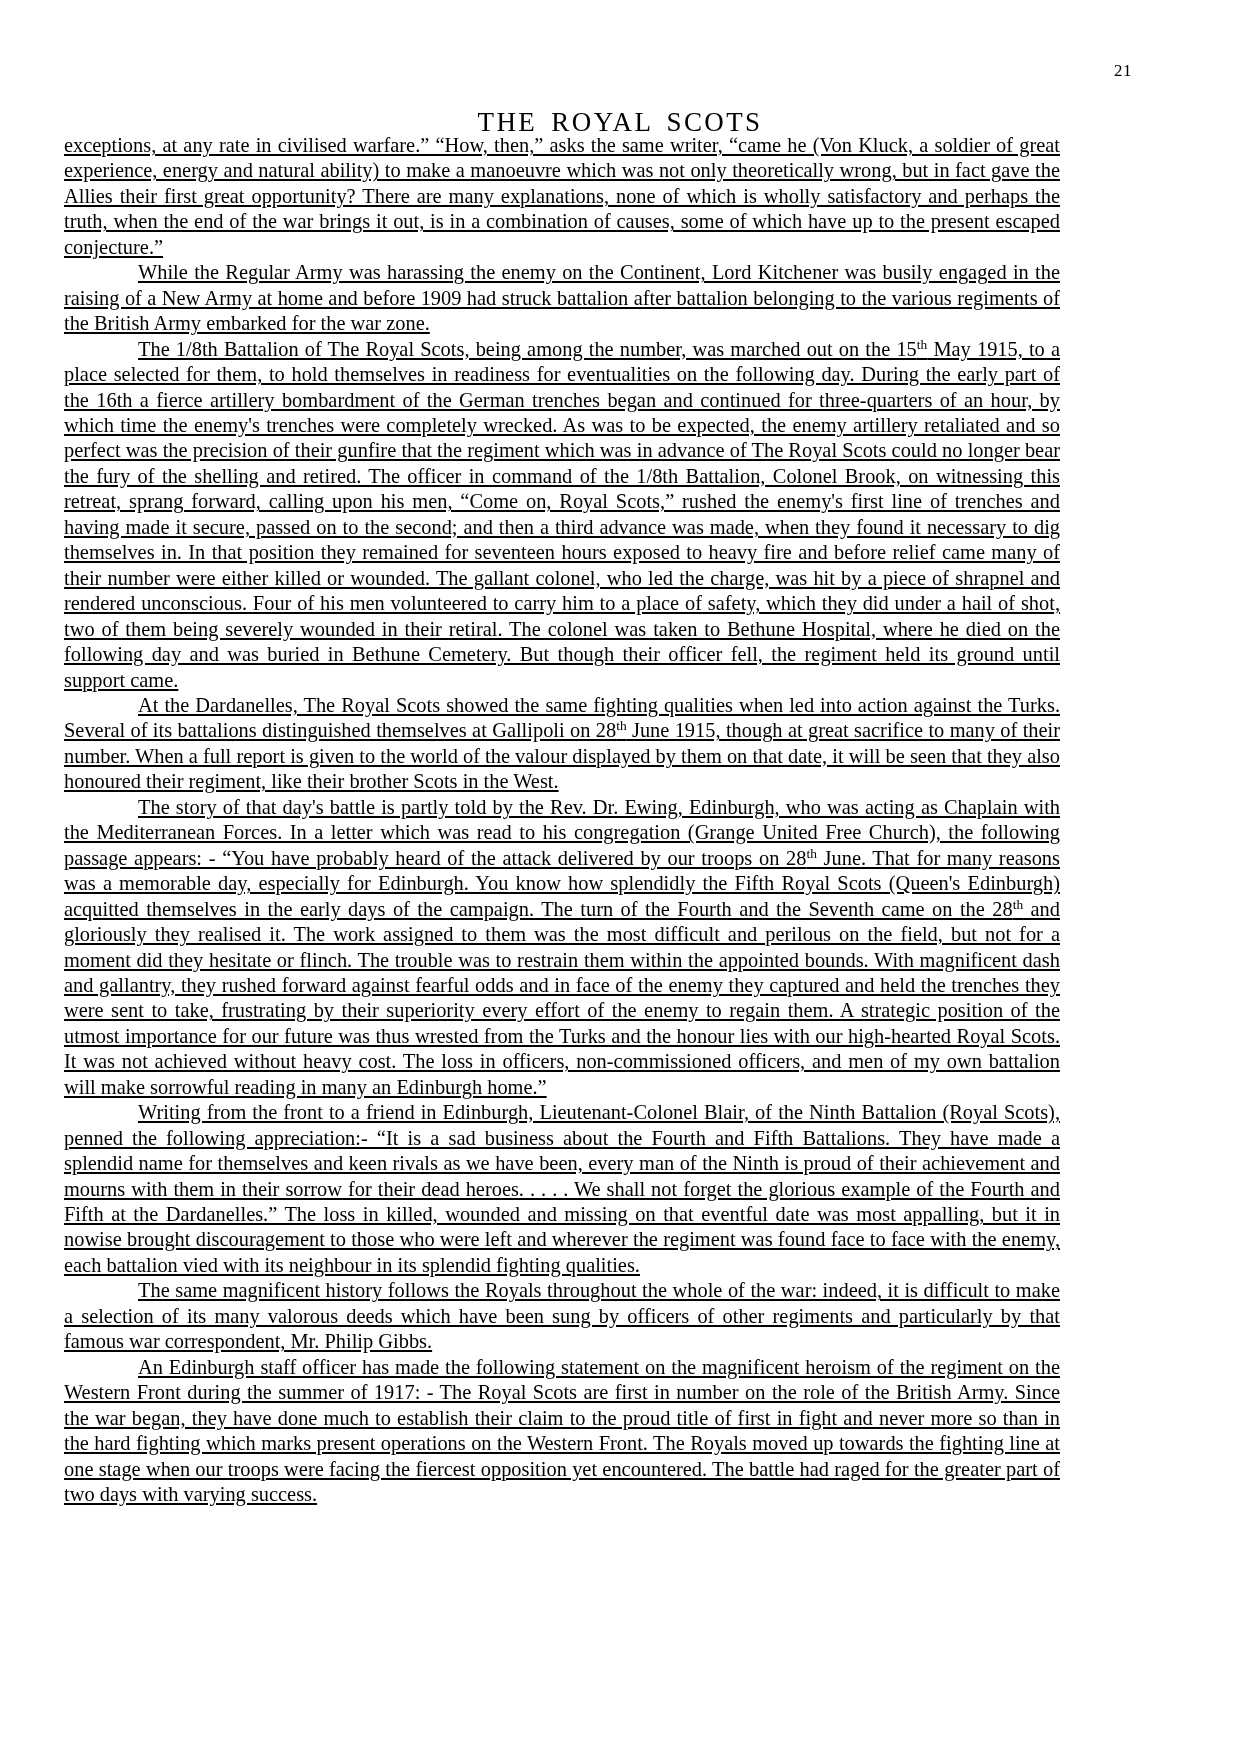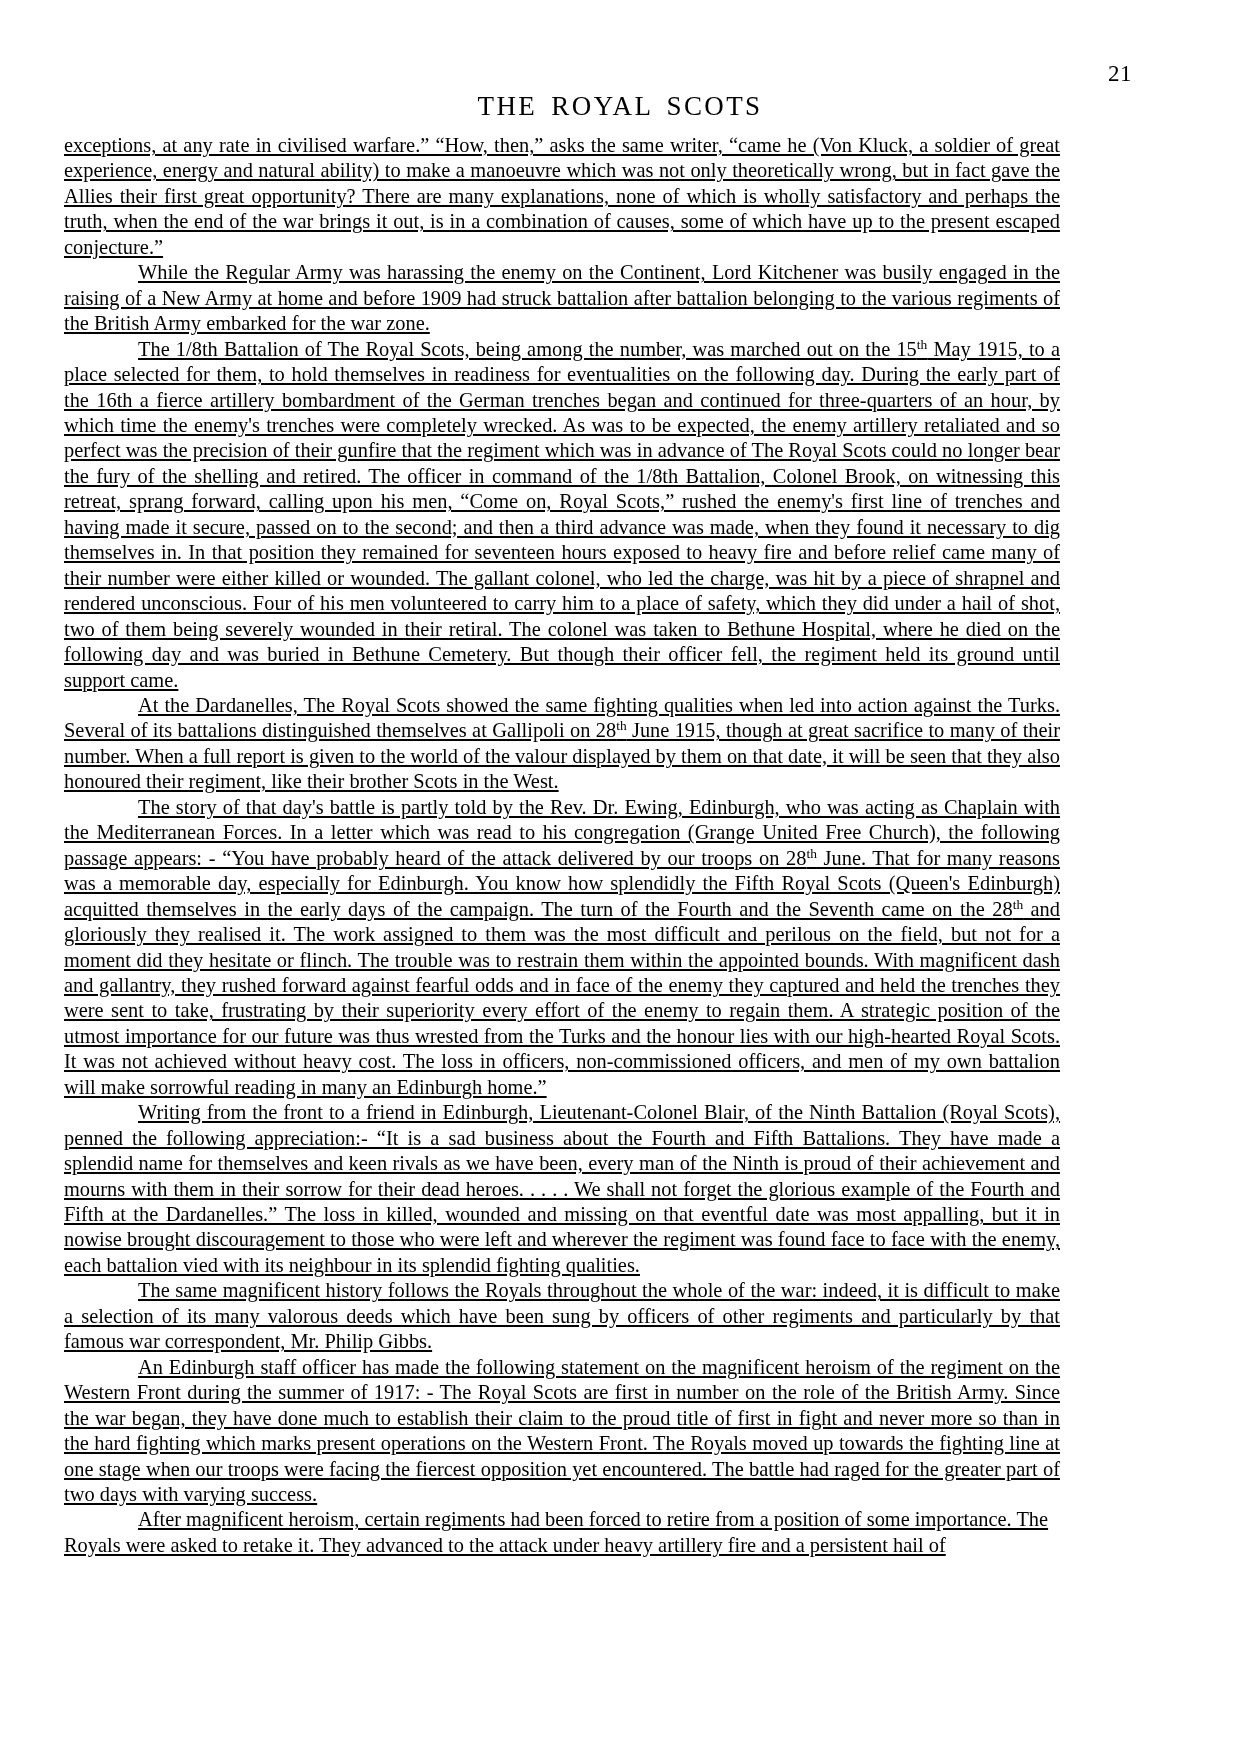--- a/index.html
+++ b/index.html
@@ -13,27 +13,27 @@
     height: 1754px;
     background: #ffffff;
     overflow: hidden;
     font-family: "Liberation Serif", "DejaVu Serif", serif;
     color: #000000;
   }
   .folio {
     position: absolute;
     top: 62px;
     right: 108px;
-    font-size: 23px;
+    font-size: 17px;
     line-height: 1;
     letter-spacing: 0.5px;
   }
   .running-head {
     position: absolute;
-    top: 90px;
+    top: 106px;
     left: 0;
     width: 1240px;
     text-align: center;
     font-size: 27px;
     letter-spacing: 2.4px;
     word-spacing: 5px;
     line-height: 1.2;
   }
   .body-block {
     position: absolute;
@@ -76,16 +76,15 @@
 
   <div class="body-block">
       <p class="para">exceptions, at any rate in civilised warfare.”  “How, then,” asks the same writer, “came he (Von Kluck, a soldier of great experience, energy and natural ability) to make a manoeuvre which was not only theoretically wrong, but in fact gave the Allies their first great opportunity?  There are many explanations, none of which is wholly satisfactory and perhaps the truth, when the end of the war brings it out, is in a combination of causes, some of which have up to the present escaped conjecture.”</p>
       <p class="para indent">While the Regular Army was harassing the enemy on the Continent, Lord Kitchener was busily engaged in the raising of a New Army at home and before 1909 had struck battalion after battalion belonging to the various regiments of the British Army embarked for the war zone.</p>
       <p class="para indent">The 1/8th Battalion of The Royal Scots, being among the number, was marched out on the 15<sup>th</sup> May 1915, to a place selected for them, to hold themselves in readiness for eventualities on the following day.  During the early part of the 16th a fierce artillery bombardment of the German trenches began and continued for three-quarters of an hour, by which time the enemy's trenches were completely wrecked.  As was to be expected, the enemy artillery retaliated and so perfect was the precision of their gunfire that the regiment which was in advance of The Royal Scots could no longer bear the fury of the shelling and retired.  The officer in command of the 1/8th Battalion, Colonel Brook, on witnessing this retreat, sprang forward, calling upon his men, “Come on, Royal Scots,” rushed the enemy's first line of trenches and having made it secure, passed on to the second; and then a third advance was made, when they found it necessary to dig themselves in.  In that position they remained for seventeen hours exposed to heavy fire and before relief came many of their number were either killed or wounded.  The gallant colonel, who led the charge, was hit by a piece of shrapnel and rendered unconscious.  Four of his men volunteered to carry him to a place of safety, which they did under a hail of shot, two of them being severely wounded in their retiral.  The colonel was taken to Bethune Hospital, where he died on the following day and was buried in Bethune Cemetery.  But though their officer fell, the regiment held its ground until support came.</p>
       <p class="para indent">At the Dardanelles, The Royal Scots showed the same fighting qualities when led into action against the Turks.  Several of its battalions distinguished themselves at Gallipoli on 28<sup>th</sup> June 1915, though at great sacrifice to many of their number.  When a full report is given to the world of the valour displayed by them on that date, it will be seen that they also honoured their regiment, like their brother Scots in the West.</p>
       <p class="para indent">The story of that day's battle is partly told by the Rev. Dr. Ewing, Edinburgh, who was acting as Chaplain with the Mediterranean Forces.  In a letter which was read to his congregation (Grange United Free Church), the following passage appears: - “You have probably heard of the attack delivered by our troops on 28<sup>th</sup> June.  That for many reasons was a memorable day, especially for Edinburgh.  You know how splendidly the Fifth Royal Scots (Queen's Edinburgh) acquitted themselves in the early days of the campaign.  The turn of the Fourth and the Seventh came on the 28<sup>th</sup> and gloriously they realised it.  The work assigned to them was the most difficult and perilous on the field, but not for a moment did they hesitate or flinch.  The trouble was to restrain them within the appointed bounds.  With magnificent dash and gallantry, they rushed forward against fearful odds and in face of the enemy they captured and held the trenches they were sent to take, frustrating by their superiority every effort of the enemy to regain them.  A strategic position of the utmost importance for our future was thus wrested from the Turks and the honour lies with our high-hearted Royal Scots.  It was not achieved without heavy cost.  The loss in officers, non-commissioned officers, and men of my own battalion will make sorrowful reading in many an Edinburgh home.”</p>
       <p class="para indent">Writing from the front to a friend in Edinburgh, Lieutenant-Colonel Blair, of the Ninth Battalion (Royal Scots), penned the following appreciation:-  “It is a sad business about the Fourth and Fifth Battalions.  They have made a splendid name for themselves and keen rivals as we have been, every man of the Ninth is proud of their achievement and mourns with them in their sorrow for their dead heroes.  .  .  .  .  We shall not forget the glorious example of the Fourth and Fifth at the Dardanelles.”  The loss in killed, wounded and missing on that eventful date was most appalling, but it in nowise brought discouragement to those who were left and wherever the regiment was found face to face with the enemy, each battalion vied with its neighbour in its splendid fighting qualities.</p>
       <p class="para indent">The same magnificent history follows the Royals throughout the whole of the war: indeed, it is difficult to make a selection of its many valorous deeds which have been sung by officers of other regiments and particularly by that famous war correspondent, Mr. Philip Gibbs.</p>
       <p class="para indent">An Edinburgh staff officer has made the following statement on the magnificent heroism of the regiment on the Western Front during the summer of 1917: - The Royal Scots are first in number on the role of the British Army.  Since the war began, they have done much to establish their claim to the proud title of first in fight and never more so than in the hard fighting which marks present operations on the Western Front.  The Royals moved up towards the fighting line at one stage when our troops were facing the fiercest opposition yet encountered.  The battle had raged for the greater part of two days with varying success.</p>
-      <p class="para indent last">After magnificent heroism, certain regiments had been forced to retire from a position of some importance.  The Royals were asked to retake it.  They advanced to the attack under heavy artillery fire and a persistent hail of</p>
     </div>
 
 </div>
 
 </body></html>

